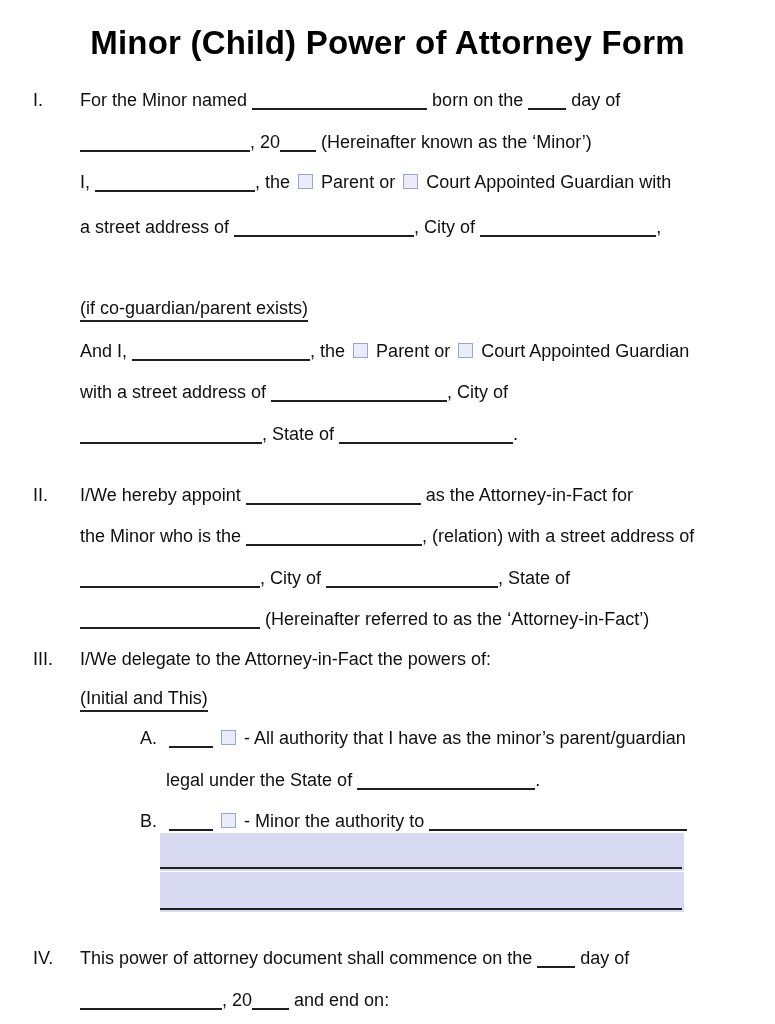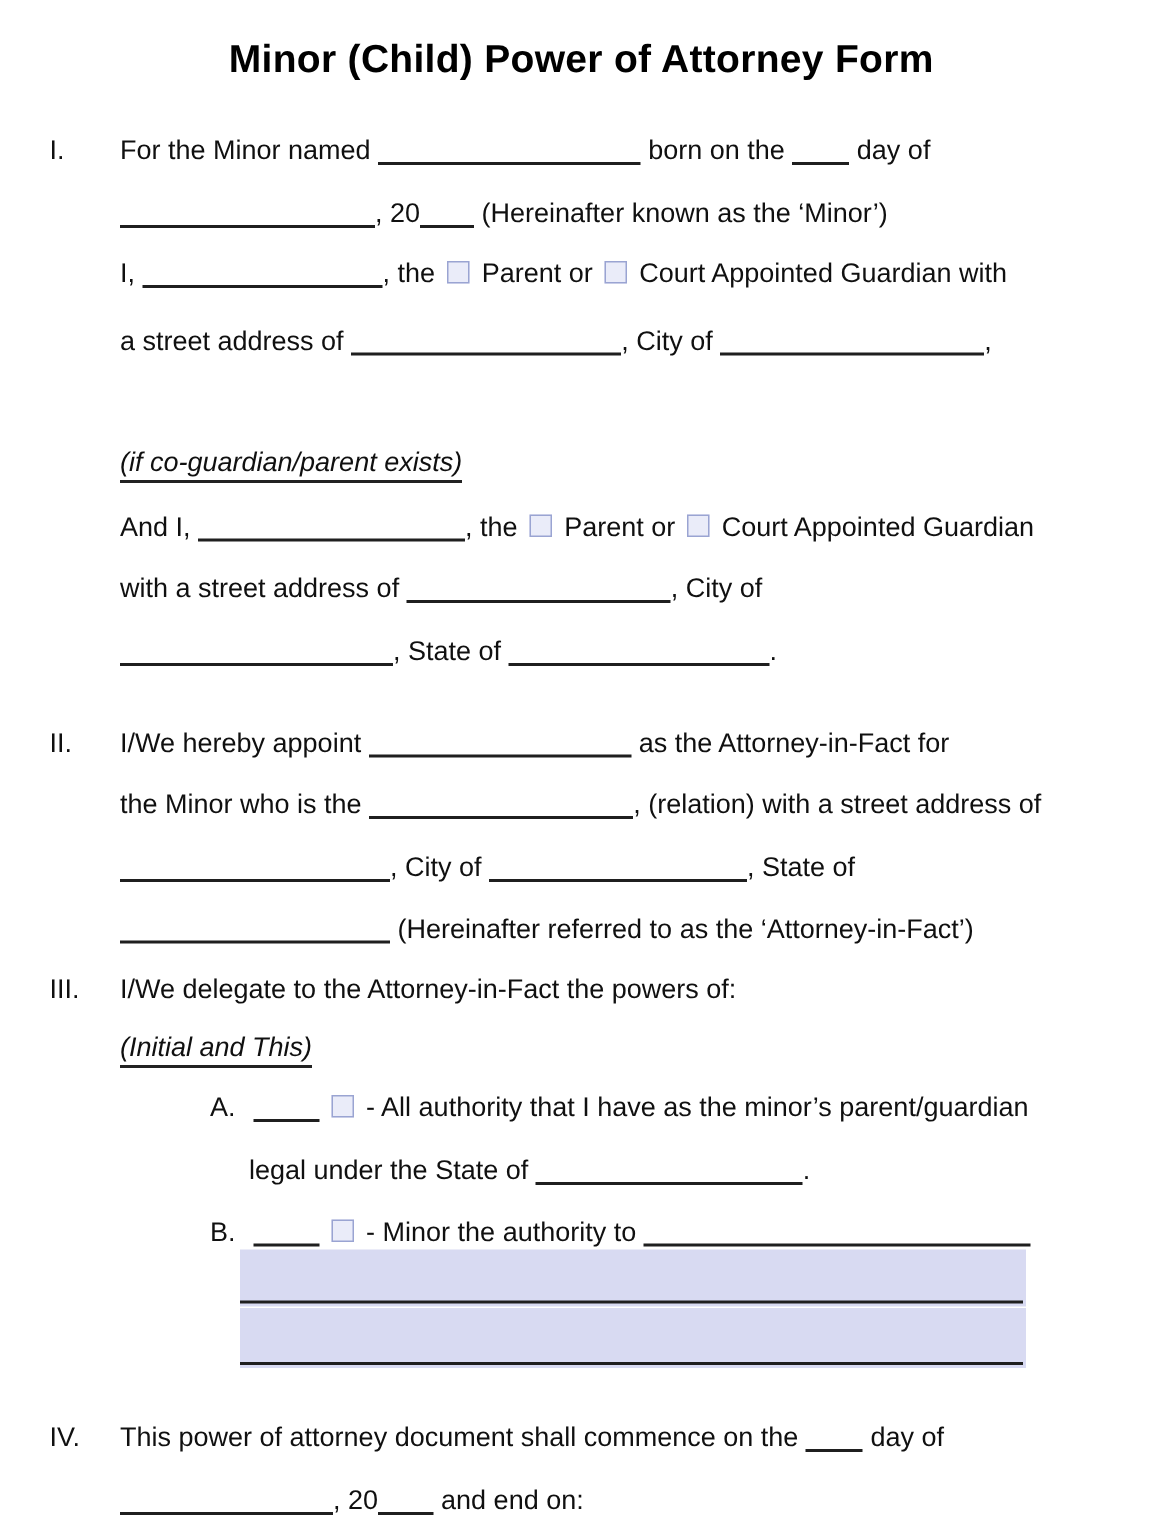--- a/index.html
+++ b/index.html
@@ -3,21 +3,21 @@
 <meta charset="utf-8">
 <style>
   html,body{margin:0;padding:0;background:#ffffff;}
   .page{
     position:relative;width:775px;height:1024px;margin:0;
     font-family:"Liberation Sans","DejaVu Sans",sans-serif;
     color:var(--ink,#101010);
   }
   .title{
     position:absolute;top:24px;left:0;width:100%;text-align:center;
-    font-size:26px;font-weight:bold;letter-spacing:.2px;color:#000;
+    font-size:33px;font-weight:bold;letter-spacing:.2px;color:#000;
   }
   .line{
     position:absolute;left:80px;font-size:18px;line-height:21px;white-space:nowrap;
   }
   .roman{position:absolute;left:-47px;top:0;}
   
   .blank{display:inline-block;position:relative;height:1px;}
   .blank::before{
     content:"";position:absolute;left:0;right:0;bottom:-7px;height:43px;
     background:var(--field,#d8daf2);z-index:-1;
@@ -27,21 +27,21 @@
     background:var(--underline,#1f1f1f);
   }
   
   .blank.initial::before{bottom:1px;height:37px;left:-2px;right:5px;}
   .cb{
     display:inline-block;width:13px;height:13px;margin:0 3px;
     border:1.5px solid var(--checkbox_border,#9aa4d2);
     background:var(--checkbox_fill,#eaecf9);
     vertical-align:-1px;
   }
-  .note{font-style:italic;border-bottom:2px solid #222;padding-bottom:2px;}
+  .note{border-bottom:2px solid #222;padding-bottom:2px;}
   .albl{display:inline-block;margin-right:7px;}
   .block-row{position:absolute;left:160px;width:524px;background:var(--field,#d8daf2);}
   .block-row::after{
     content:"";position:absolute;left:0;right:2px;bottom:2px;height:2px;
     background:var(--underline,#1f1f1f);
   }
 </style>
 </head>
 <body>
 

